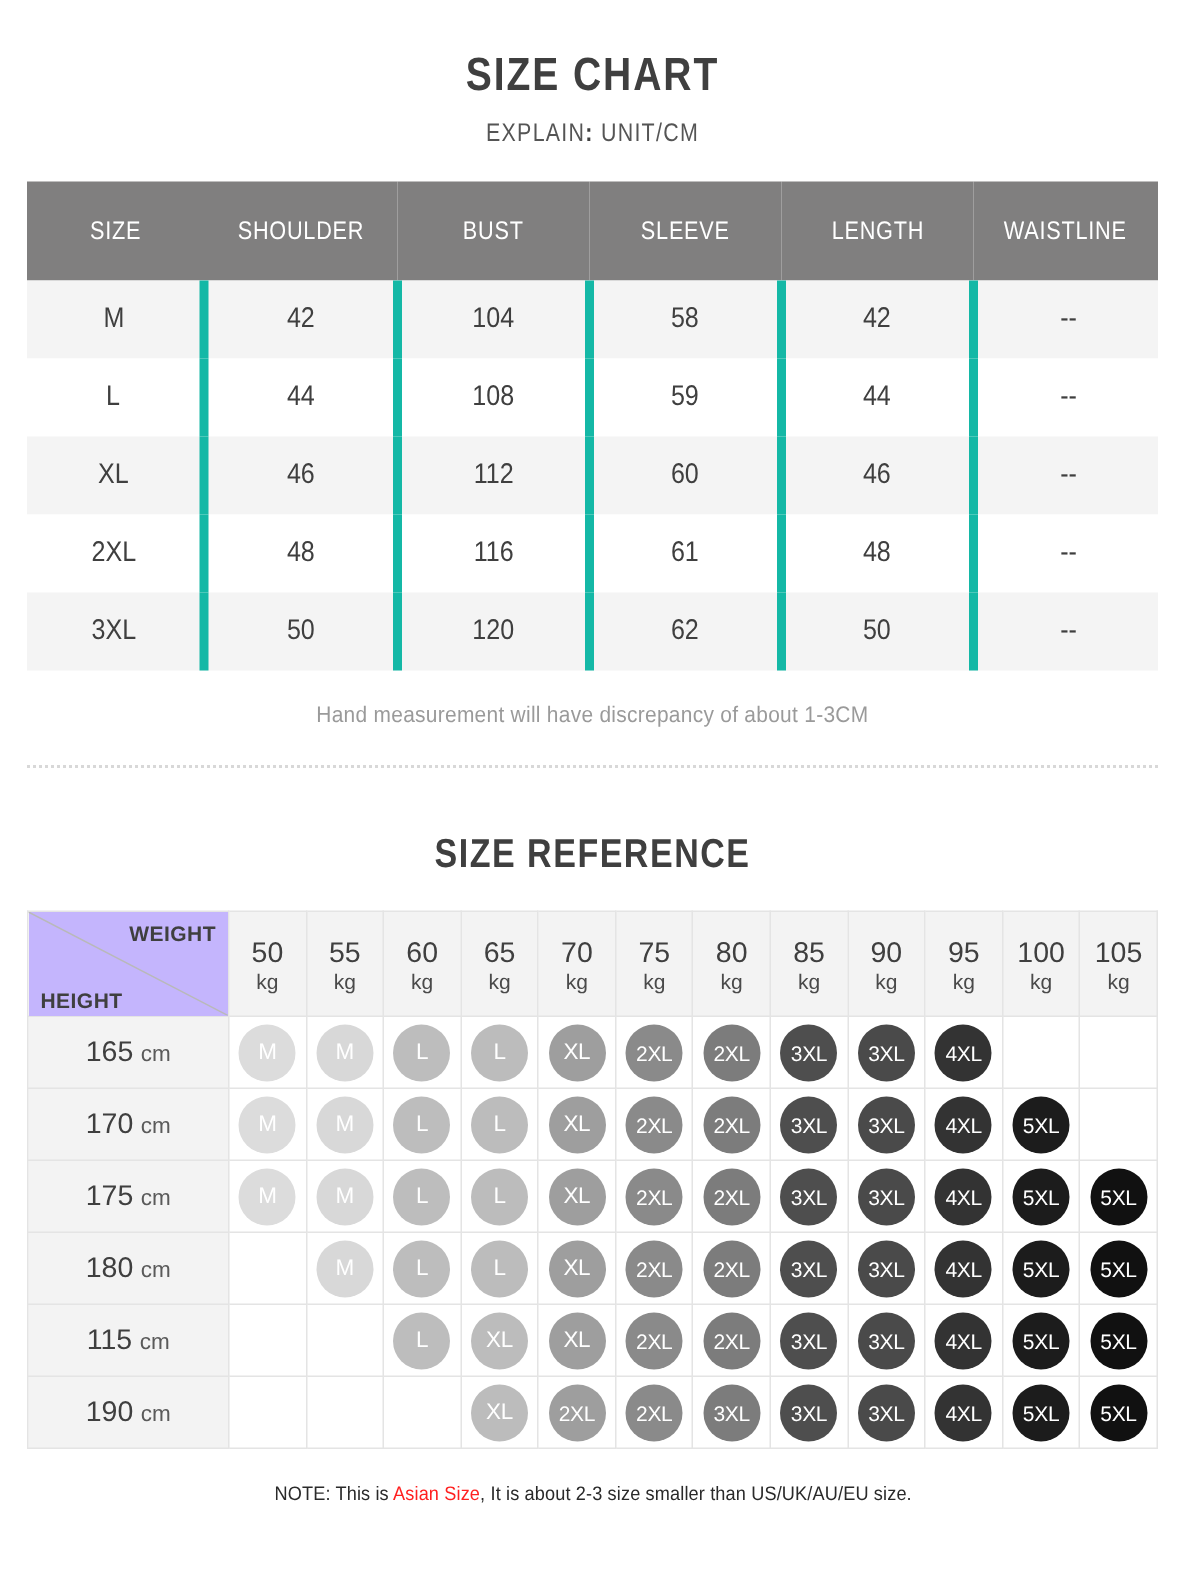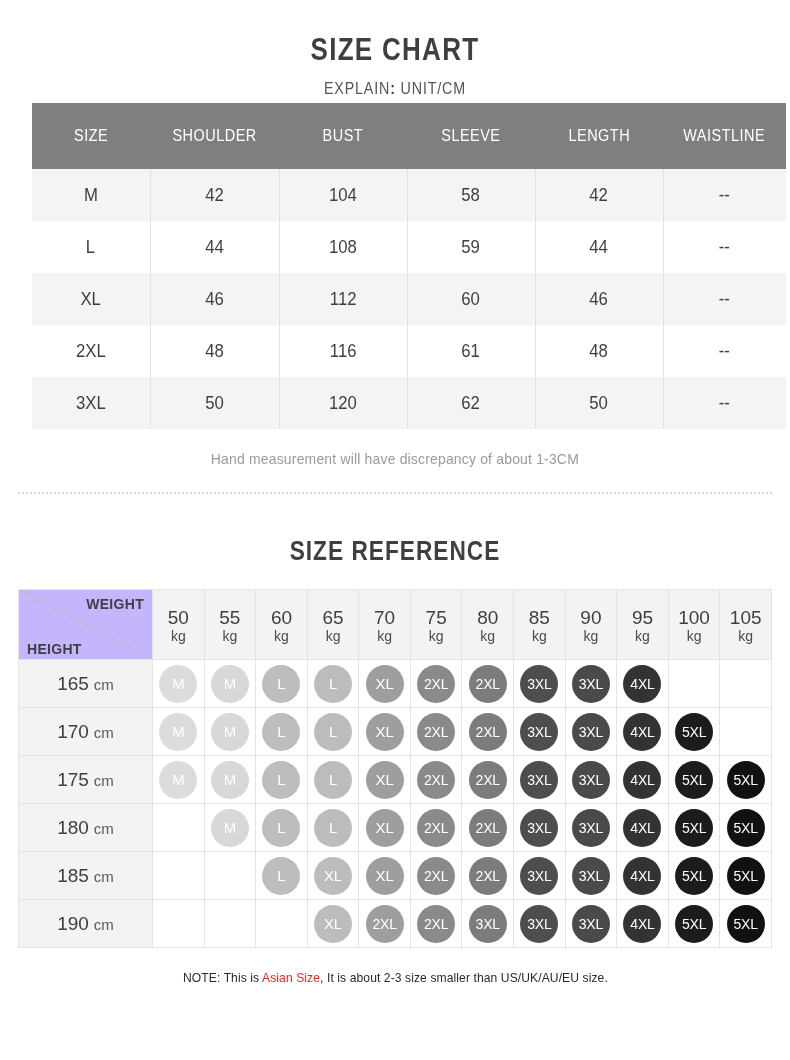--- a/index.html
+++ b/index.html
@@ -32,21 +32,21 @@
     text-align: center;
     font-size: 17px;
     color: #555;
     letter-spacing: 1px;
     margin-top: 11px;
     transform: scaleX(0.84);
   }
   .sub-title .colon { font-weight: bold; color: #3f3f3f; }
 
   
-  .size-table-wrap { padding: 0 32px; margin-top: 4px; }
+  .size-table-wrap { padding: 0 18px; margin-top: 22px; }
   table.size-table {
     width: 754px;
     border-collapse: collapse;
     table-layout: fixed;
   }
   table.size-table th {
     background: #807f7f;
     color: #ffffff;
     font-size: 17px;
     font-weight: normal;
@@ -56,21 +56,21 @@
     vertical-align: middle;
     border: none;
   }
   table.size-table th > span { display: inline-block; transform: scaleX(0.85); }
   table.size-table td {
     height: 52px;
     text-align: center;
     vertical-align: middle;
     font-size: 19px;
     color: #3f3f3f;
-    border-left: 1px solid #14b8a6;
+    border-left: 6px solid #14b8a6;
     border-right: 1px solid #e2e2e2;
   }
   table.size-table td > span { display: inline-block; transform: scaleX(0.88); }
   table.size-table tbody tr:nth-child(odd) td { background: #f4f4f4; }
   table.size-table tbody tr:nth-child(even) td { background: #ffffff; }
   table.size-table td:first-child { border-left: none; }
   table.size-table td:last-child  { border-right: none; }
 
   .hand-note {
     text-align: center;
@@ -385,21 +385,21 @@
             <td class="cell"><span class="bubble small" style="background: rgb(158, 158, 158);">XL</span></td>
             <td class="cell"><span class="bubble" style="background: rgb(138, 138, 138);">2XL</span></td>
             <td class="cell"><span class="bubble" style="background: rgb(124, 124, 124);">2XL</span></td>
             <td class="cell"><span class="bubble" style="background: rgb(78, 78, 78);">3XL</span></td>
             <td class="cell"><span class="bubble" style="background: rgb(74, 74, 74);">3XL</span></td>
             <td class="cell"><span class="bubble" style="background: rgb(51, 51, 51);">4XL</span></td>
             <td class="cell"><span class="bubble" style="background: rgb(28, 28, 28);">5XL</span></td>
             <td class="cell"><span class="bubble" style="background: rgb(17, 17, 17);">5XL</span></td>
           </tr>
           <tr>
-            <td class="height-cell"><span class="hnum">185</span> <span class="hunit">cm</span></td>
+            <td class="height-cell"><span class="hnum">115</span> <span class="hunit">cm</span></td>
             <td class="cell"></td>
             <td class="cell"></td>
             <td class="cell"><span class="bubble small" style="background: rgb(189, 189, 189);">L</span></td>
             <td class="cell"><span class="bubble small" style="background: rgb(188, 188, 188);">XL</span></td>
             <td class="cell"><span class="bubble small" style="background: rgb(158, 158, 158);">XL</span></td>
             <td class="cell"><span class="bubble" style="background: rgb(138, 138, 138);">2XL</span></td>
             <td class="cell"><span class="bubble" style="background: rgb(124, 124, 124);">2XL</span></td>
             <td class="cell"><span class="bubble" style="background: rgb(78, 78, 78);">3XL</span></td>
             <td class="cell"><span class="bubble" style="background: rgb(74, 74, 74);">3XL</span></td>
             <td class="cell"><span class="bubble" style="background: rgb(51, 51, 51);">4XL</span></td>

